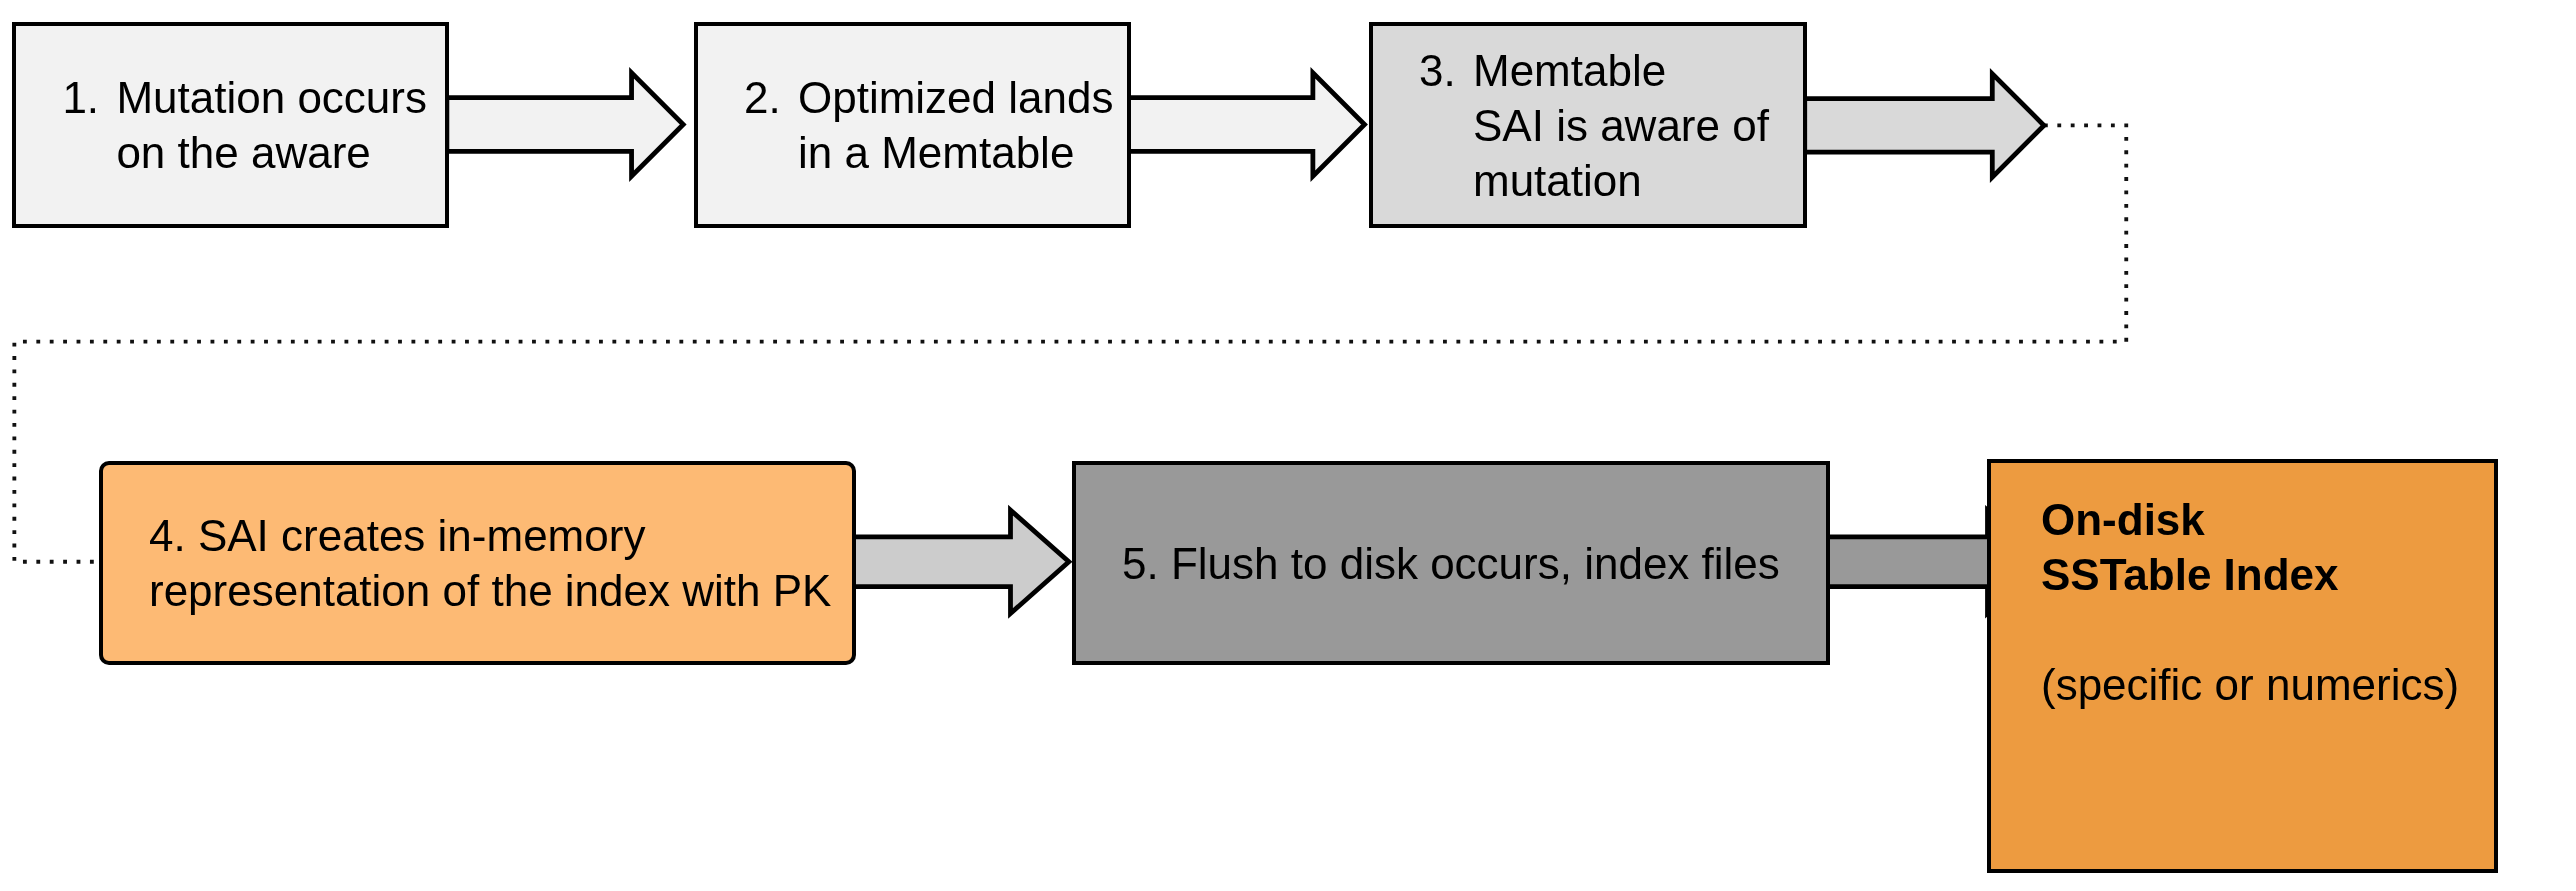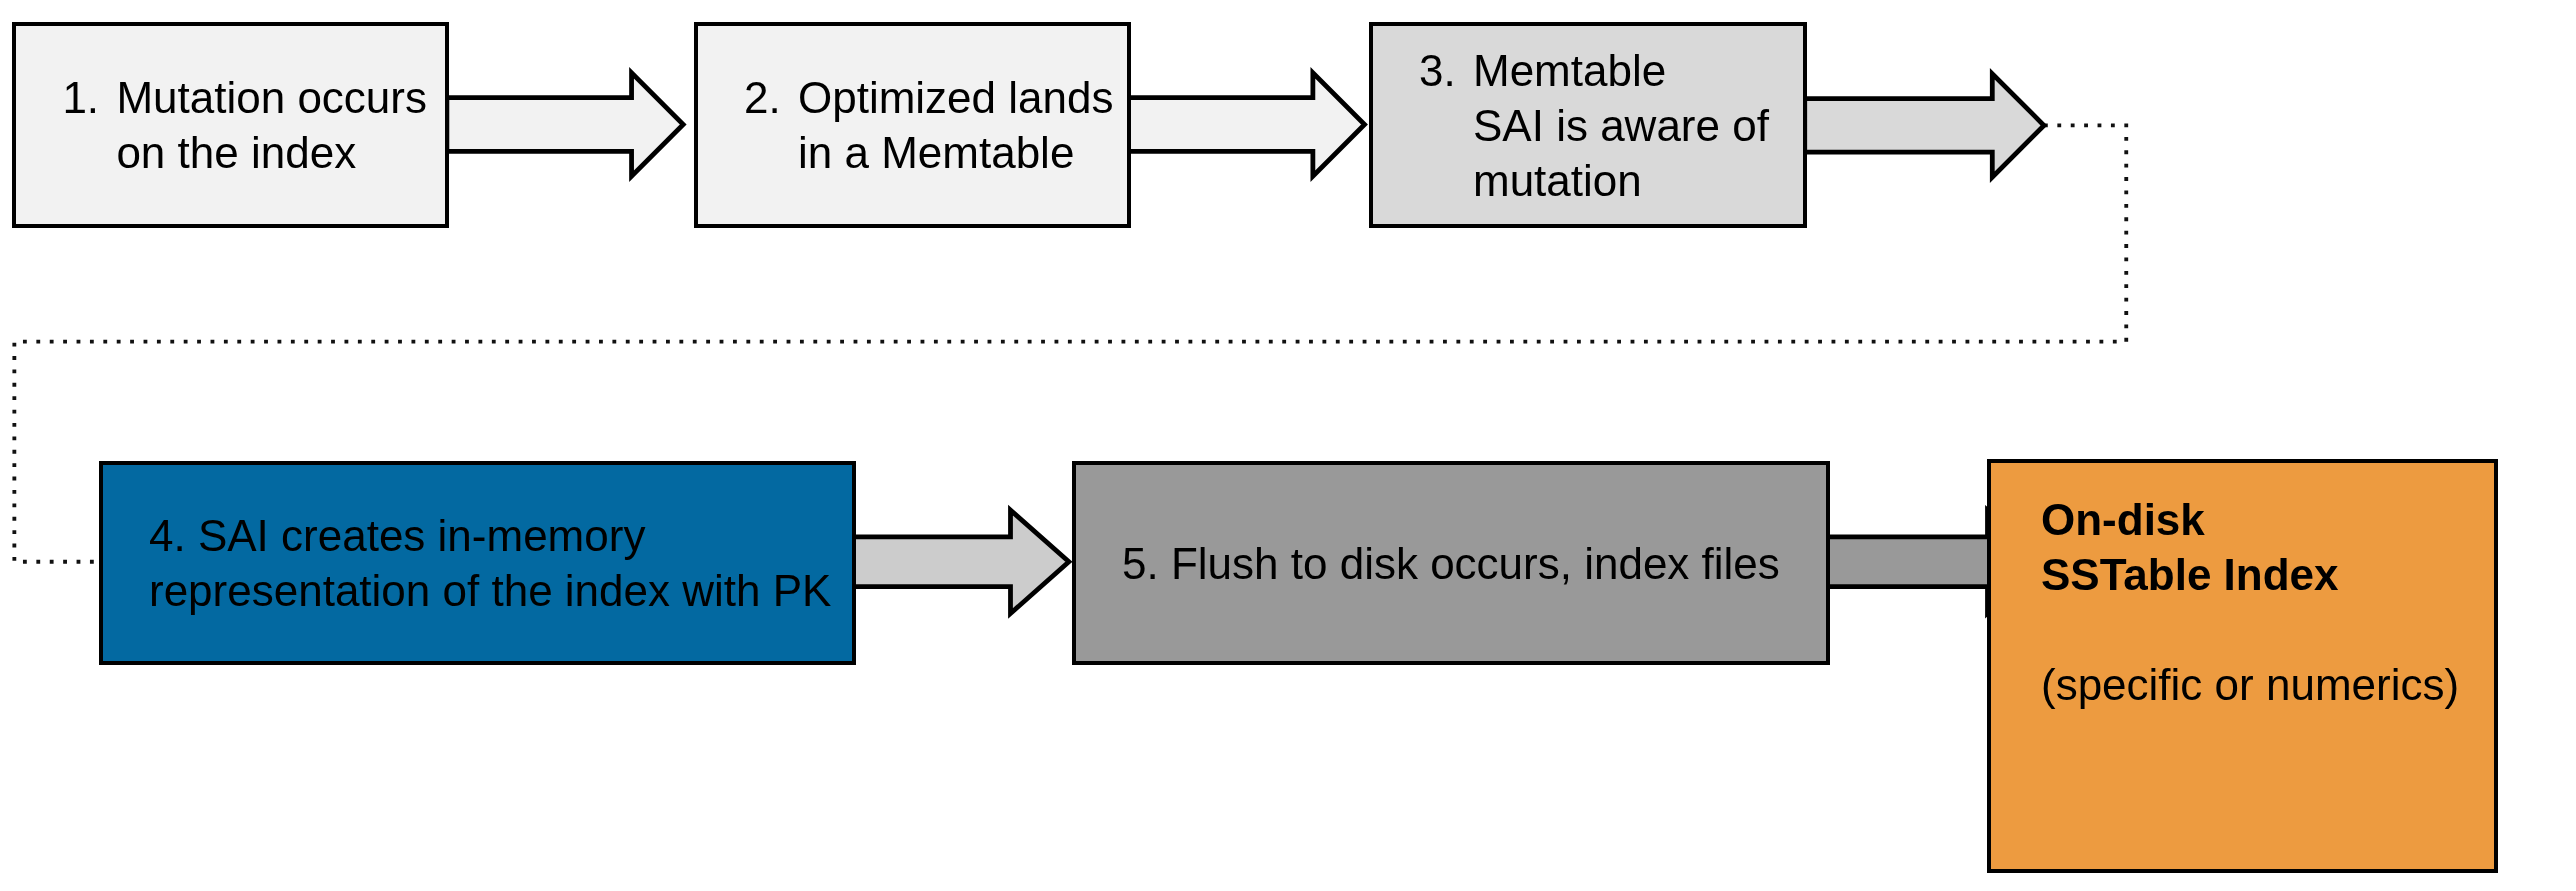--- a/index.html
+++ b/index.html
@@ -16,21 +16,21 @@
     box-sizing:border-box;
     border:4.8px solid #000;
     display:flex;
     align-items:center;
     font-size:44px;
     line-height:55px;
   }
   .b1{left:12.4px;top:22px;width:437px;height:206px;background:#F2F2F2;}
   .b2{left:694px;top:22px;width:437px;height:206px;background:#F2F2F2;}
   .b3{left:1369px;top:22px;width:438px;height:206px;background:#D9D9D9;}
-  .b4{left:99px;top:461px;width:757px;height:204px;background:#0369a1;}
+  .b4{left:99px;top:461px;width:757px;height:204px;background:#fdba74;border-radius:10px;}
   .b5{left:1072px;top:461px;width:758px;height:204px;background:#999999;}
   .b6{left:1987px;top:459px;width:511px;height:414px;background:#ED9B40;display:block;}
   .pad{padding-left:46px;padding-right:9.6px;display:flex;align-items:flex-start;}
   .num{flex:0 0 auto;min-width:54px;white-space:nowrap;}
   .lines{flex:1 1 auto;}
   .lines > span{display:block;white-space:nowrap;}
   .stack{padding-left:46px;padding-right:5.7px;}
   .stack > span{display:block;white-space:nowrap;}
   .result-inner{padding:29px 23px 0 50px;}
   .result-title > span{display:block;font-weight:bold;white-space:nowrap;}
@@ -50,21 +50,21 @@
     <polygon points="1886,103 2082,103 2082,77 2136,131 2082,185 2082,159 1886,159" fill="#D9D9D9" stroke="#000" stroke-width="5"></polygon>
     <polygon points="891,561 1056,561 1056,533 1117,587 1056,641 1056,613 891,613" fill="#CCCCCC" stroke="#000" stroke-width="5"></polygon>
     <polygon points="1909,561 2077,561 2077,533 2141,587 2077,641 2077,613 1909,613" fill="#999999" stroke="#000" stroke-width="5"></polygon>
   </svg>
 
   <div class="box b1">
     <div class="pad">
       <span class="num">1.</span>
       <span class="lines">
         <span>Mutation occurs</span>
-        <span>on the index</span>
+        <span>on the aware</span>
       </span>
     </div>
   </div>
 
   <div class="box b2">
     <div class="pad">
       <span class="num">2.</span>
       <span class="lines">
         <span>Optimized lands</span>
         <span>in a Memtable</span>

